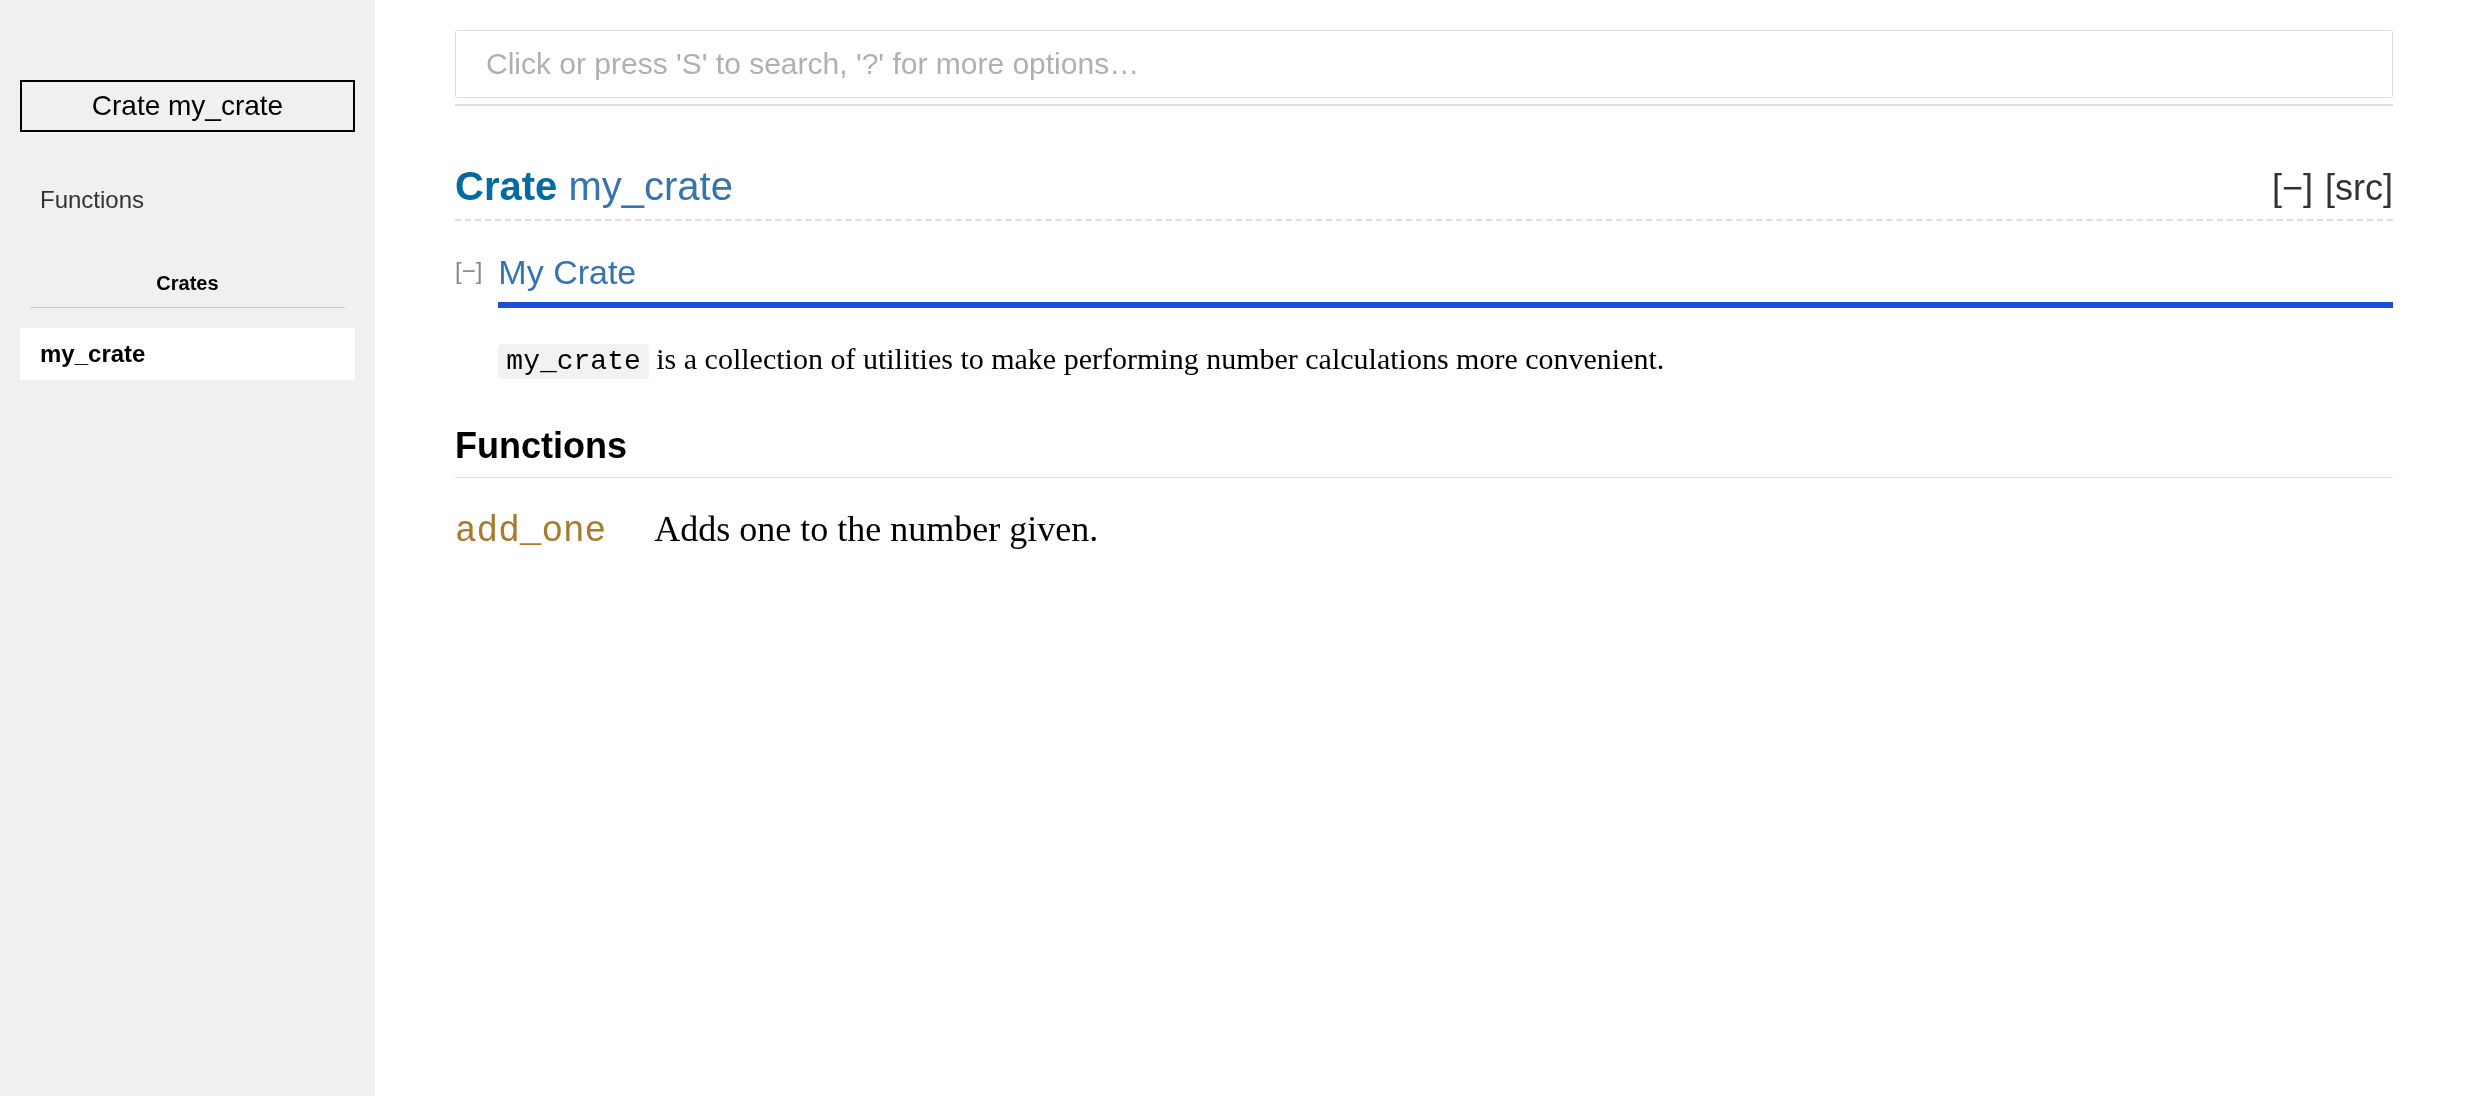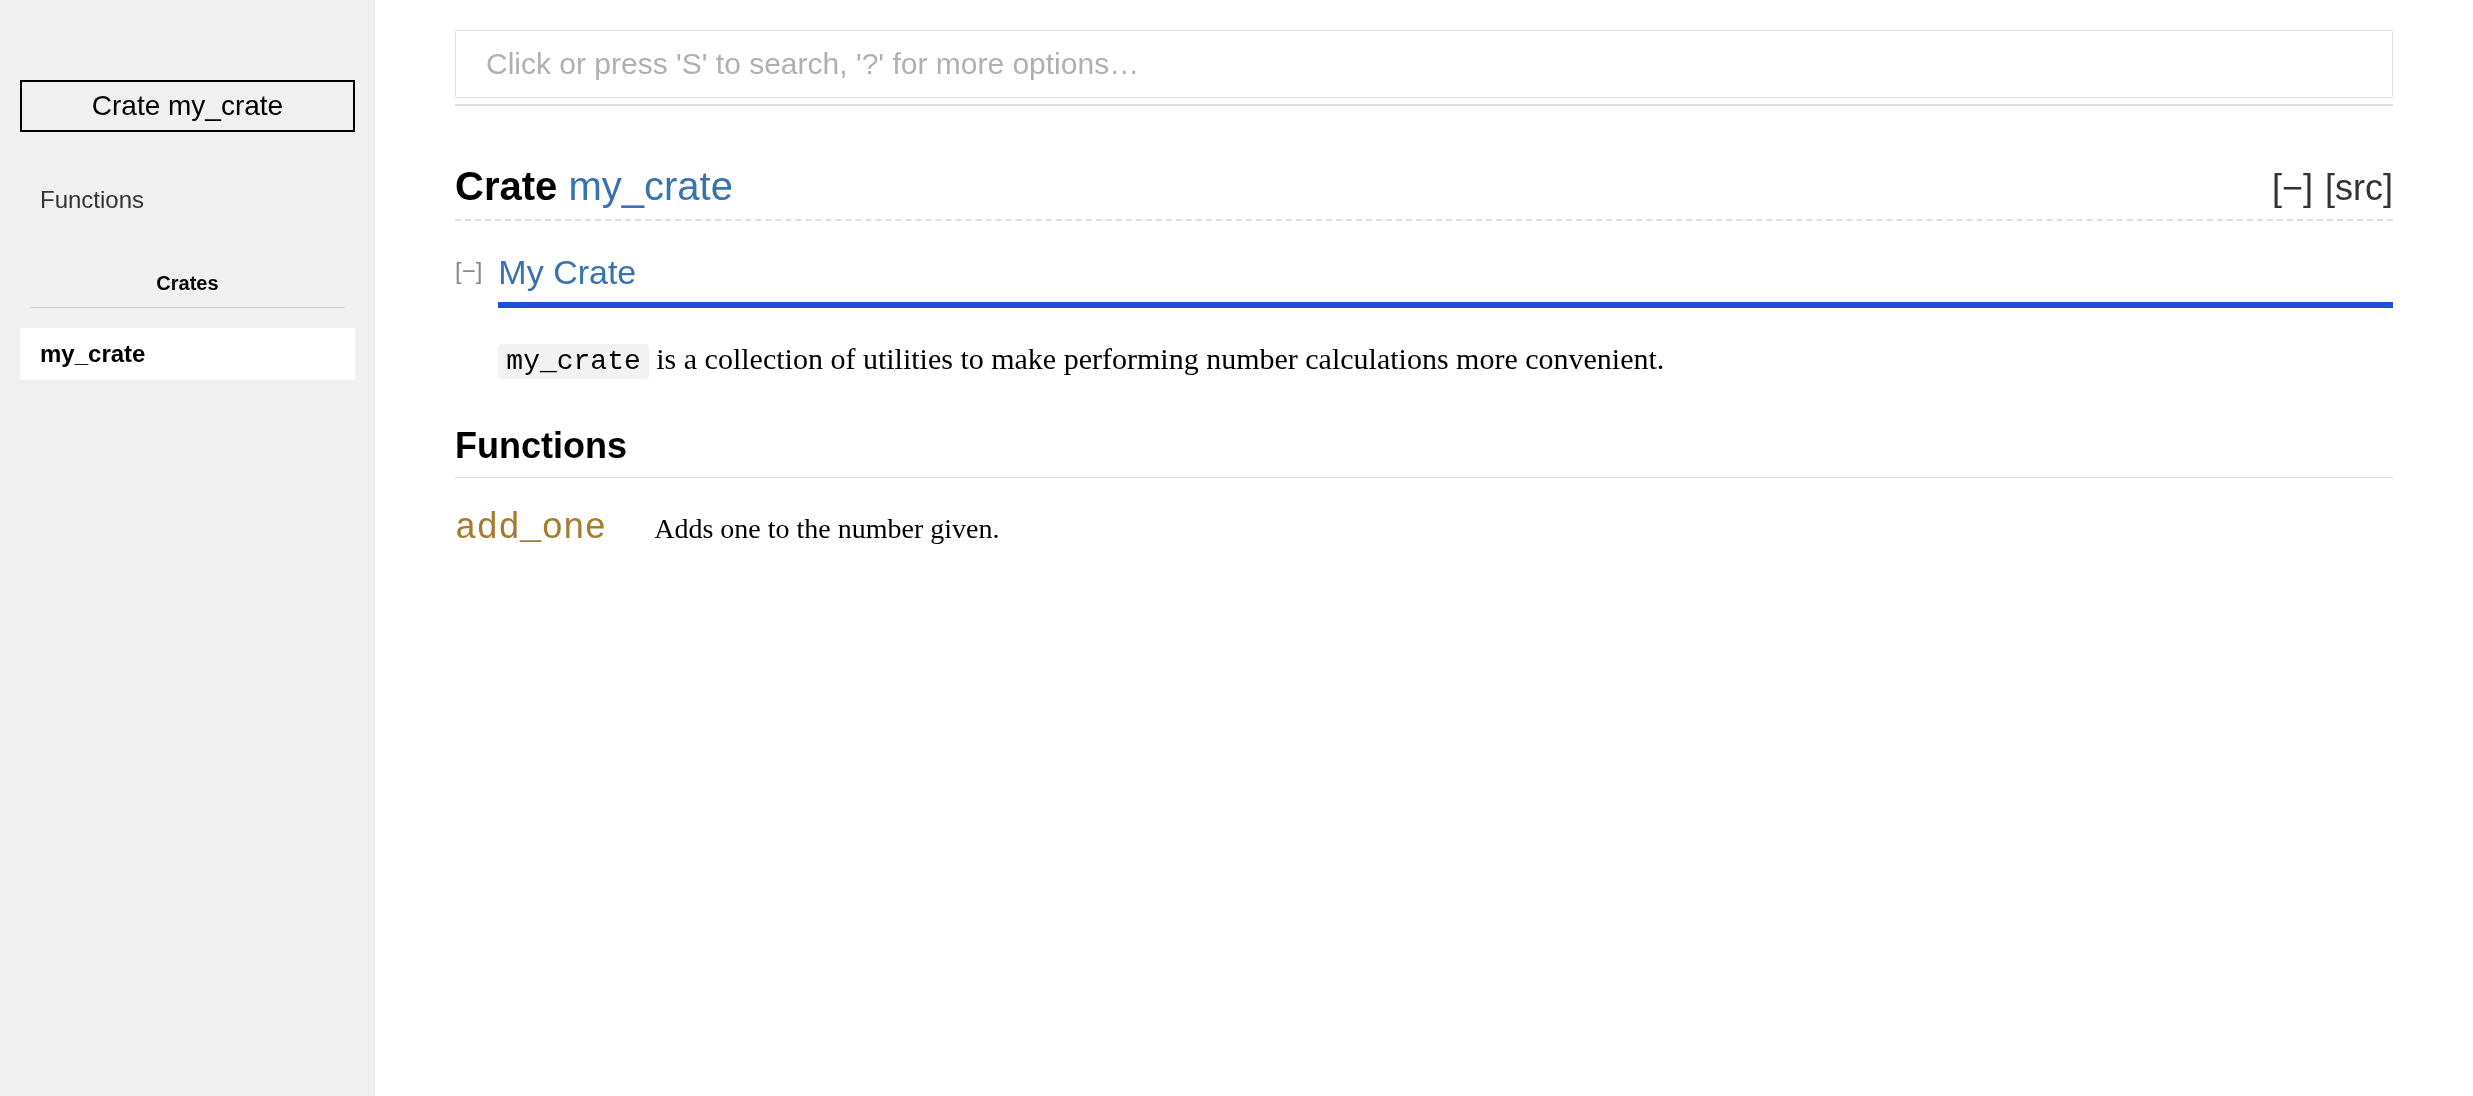--- a/index.html
+++ b/index.html
@@ -83,21 +83,21 @@
       align-items: baseline;
       border-bottom: 2px dashed #ddd;
       padding-bottom: 10px;
       margin-bottom: 32px;
     }
     .page-title {
       font-size: 40px;
       font-weight: 600;
     }
     .page-title .kind {
-      color: #000000;
+      color: #0369a1;
     }
     .page-title .name {
       color: #3873ad;
       font-weight: 500;
     }
     .title-controls {
       font-size: 36px;
       color: #333;
       display: flex;
       gap: 12px;
@@ -157,21 +157,21 @@
       align-items: baseline;
     }
     .function-name {
       font-family: "SFMono-Regular", Consolas, "Liberation Mono", Menlo, monospace;
       font-size: 36px;
       color: #a67b2e;
       cursor: pointer;
     }
     .function-desc {
       font-family: Georgia, "Times New Roman", serif;
-      font-size: 28px;
+      font-size: 36px;
       color: #000;
     }
   </style>
 </head>
 <body>
 
 <nav class="sidebar">
   <div class="sidebar-title">Crate my_crate</div>
   <div class="sidebar-section-link">Functions</div>
   <h2 class="sidebar-heading">Crates</h2>

